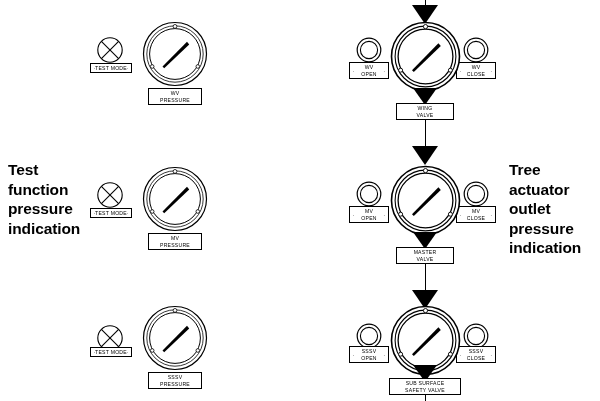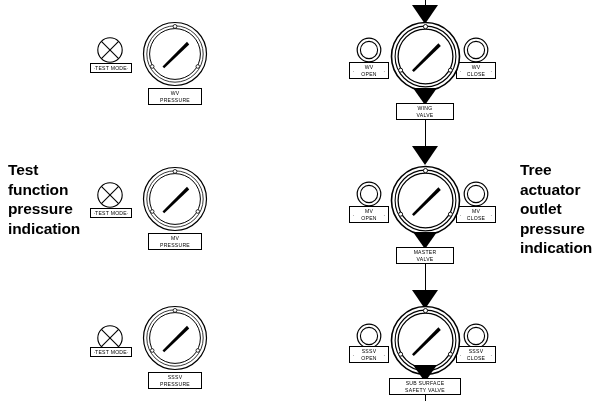--- a/index.html
+++ b/index.html
@@ -17,21 +17,21 @@
   .annot{
     position:absolute;
     font-weight:bold;
     font-size:15.5px;
     line-height:19.5px;
     letter-spacing:-0.1px;
     white-space:pre-line;
     color:#000;
   }
   .annot.left{left:8px;}
-  .annot.right{left:509px;margin-left:11px;}
+  .annot.right{left:509px;}
 
   
   .gauge{position:absolute;}
   .gauge svg{display:block;}
 
   
   .xind{position:absolute;}
   .xind svg{display:block;}
 
   

